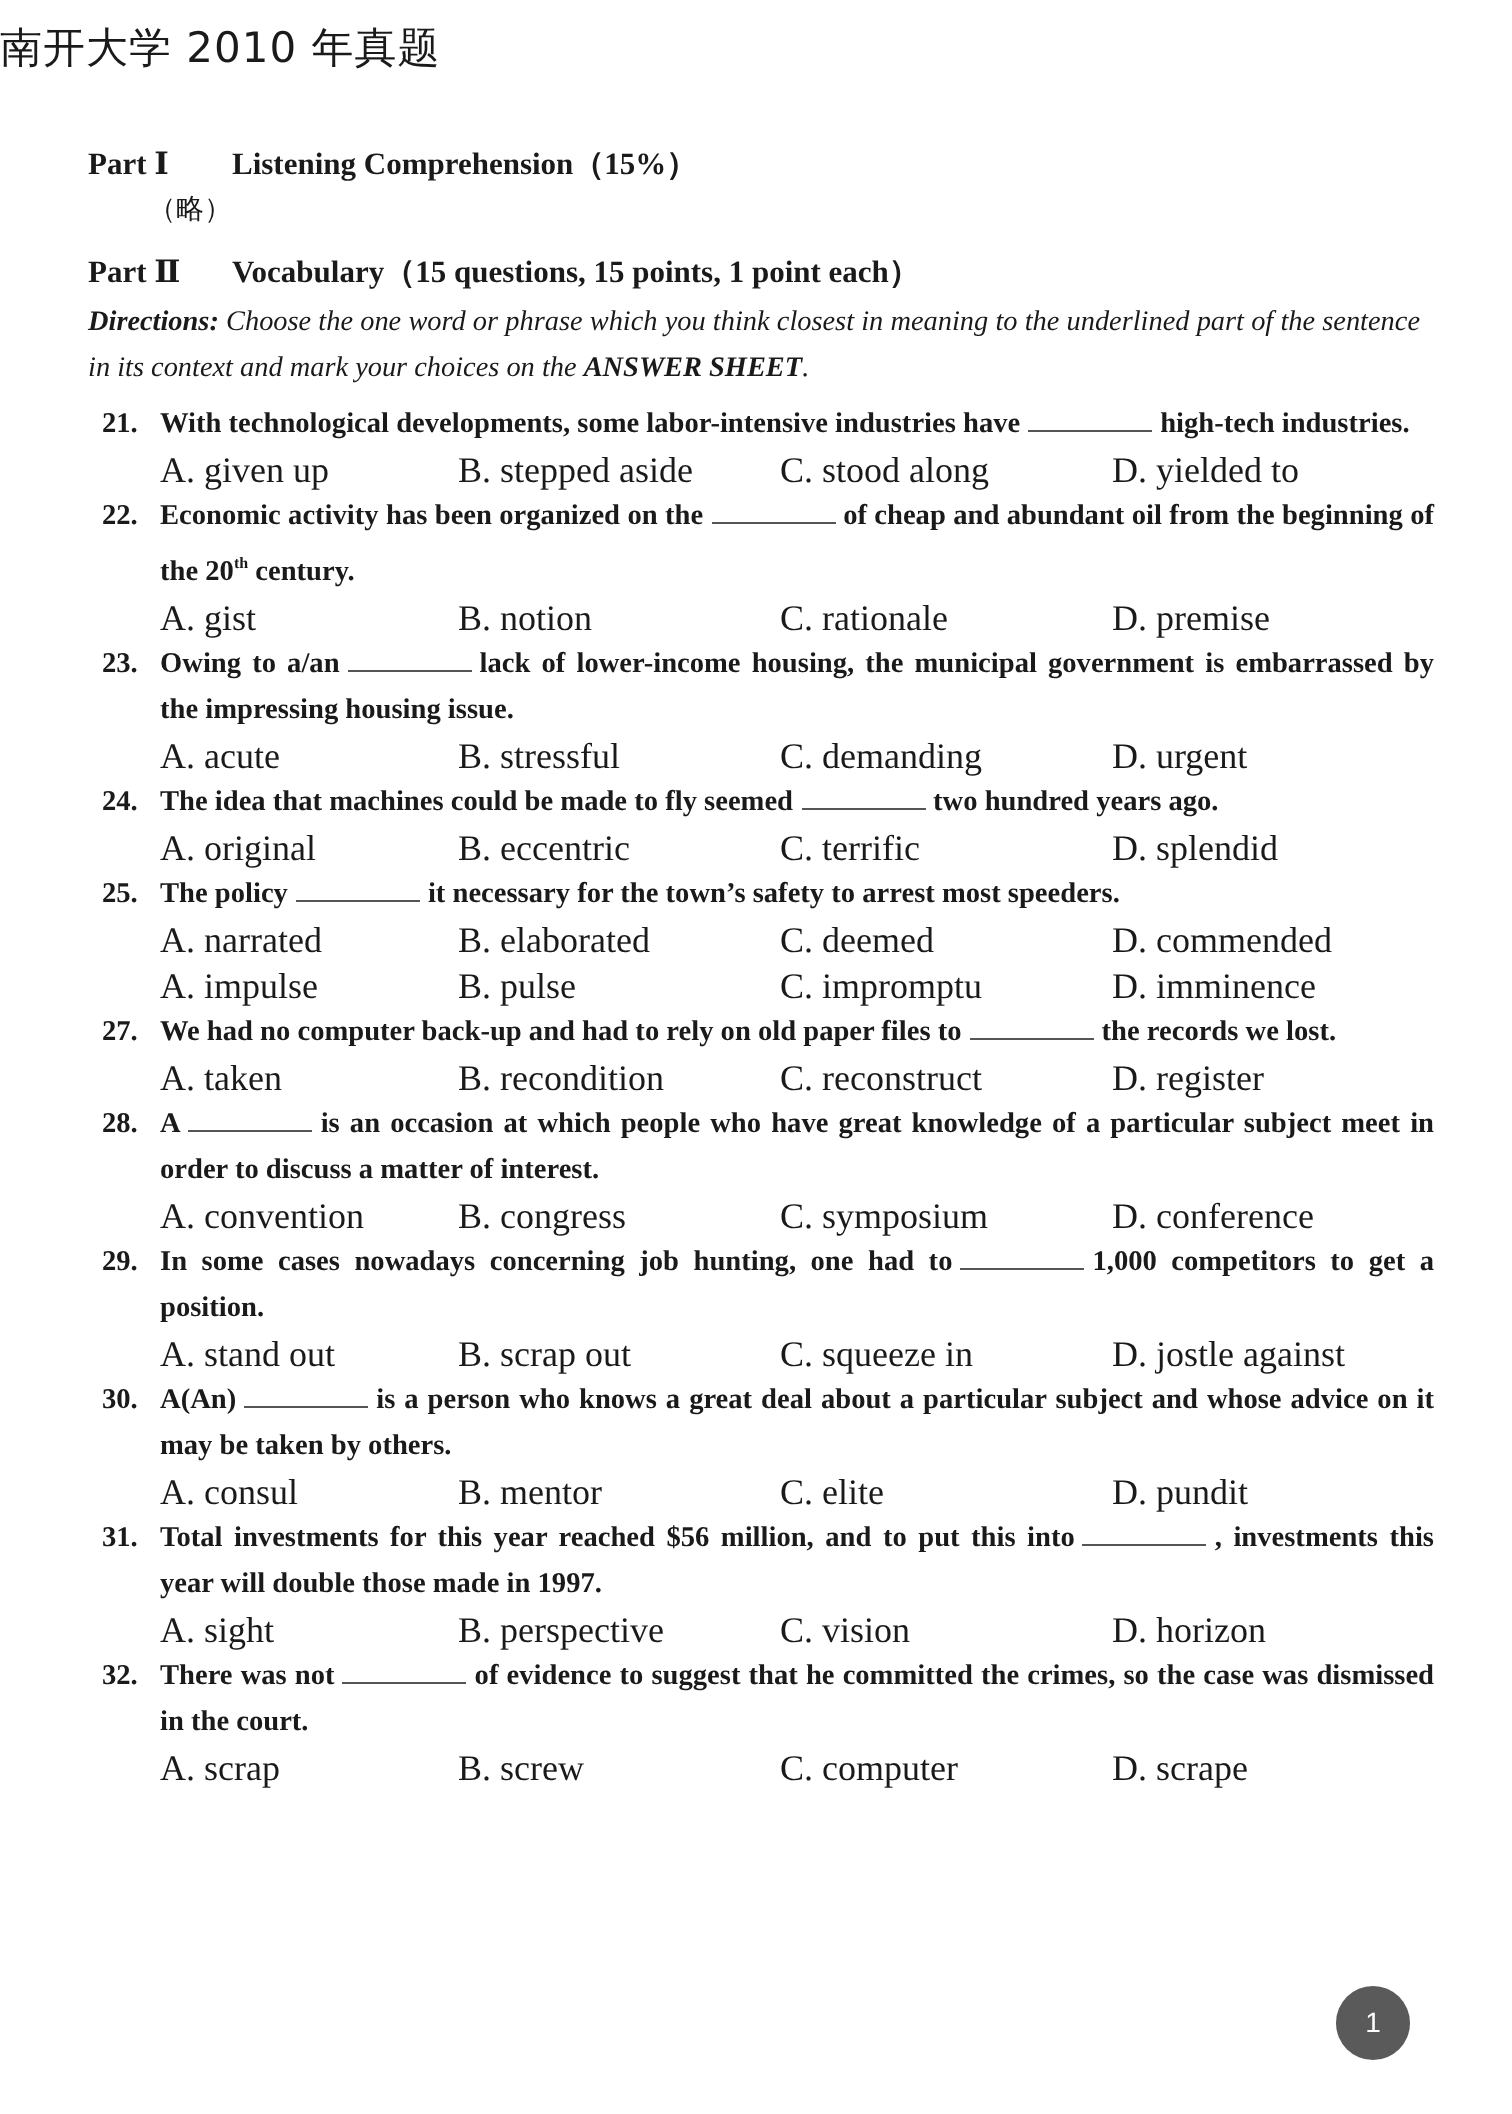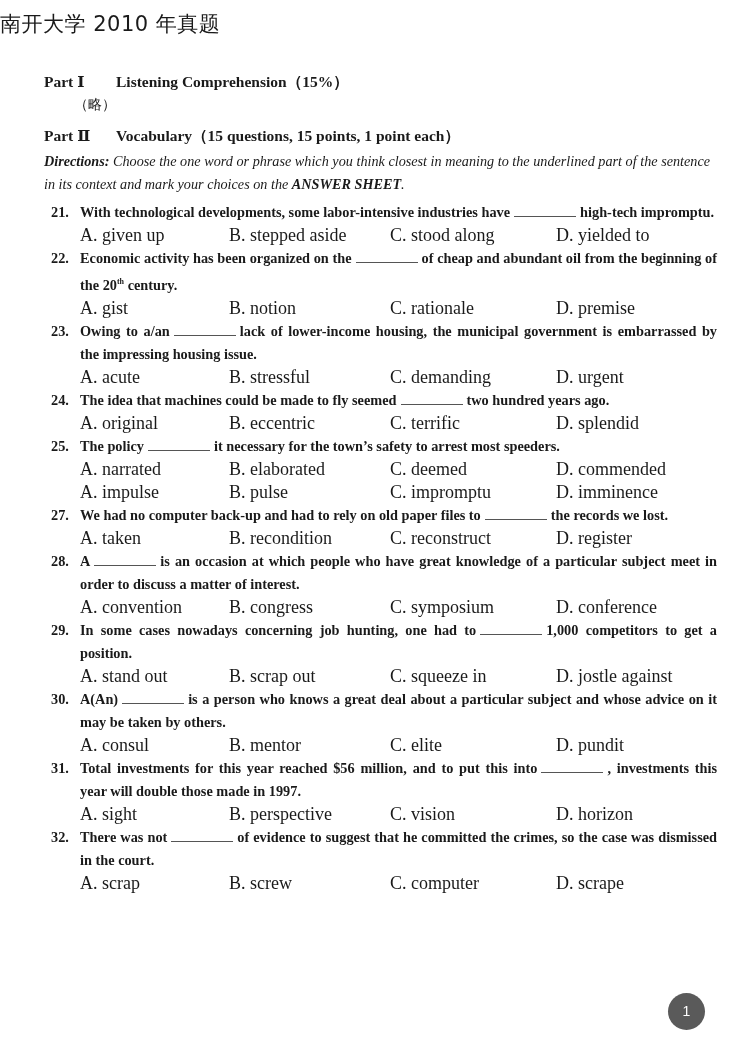--- a/index.html
+++ b/index.html
@@ -44,21 +44,21 @@
 <div class="part" style="top:126px;">
   <span class="pnum">Part Ⅱ</span><span>Vocabulary（15 questions, 15 points, 1 point each）</span>
 </div>
 
 <div class="directions">
   <b>Directions:</b><span> Choose the one word or phrase which you think closest in meaning to the underlined part of the sentence in its context and mark your choices on the </span><b>ANSWER SHEET</b><span>.</span>
 </div>
 
 <div id="questions">
     <div class="q">
-      <div class="stem"><span class="qn">21.</span><span>With technological developments, some labor-intensive industries have</span><span class="blank"></span><span class="after">high-tech impromptu.</span></div>
+      <div class="stem"><span class="qn">21.</span><span>With technological developments, some labor-intensive industries have</span><span class="blank"></span><span class="after">high-tech industries.</span></div>
       <div class="opts">
         <span class="opt">A. given up</span>
         <span class="opt">B. stepped aside</span>
         <span class="opt">C. stood along</span>
         <span class="opt">D. yielded to</span>
       </div>
     </div>
     <div class="q">
       <div class="stem"><span class="qn">22.</span><span>Economic activity has been organized on the</span><span class="blank"></span><span class="after">of cheap and abundant oil from the beginning of the 20<sup>th</sup> century.</span></div>
       <div class="opts">

